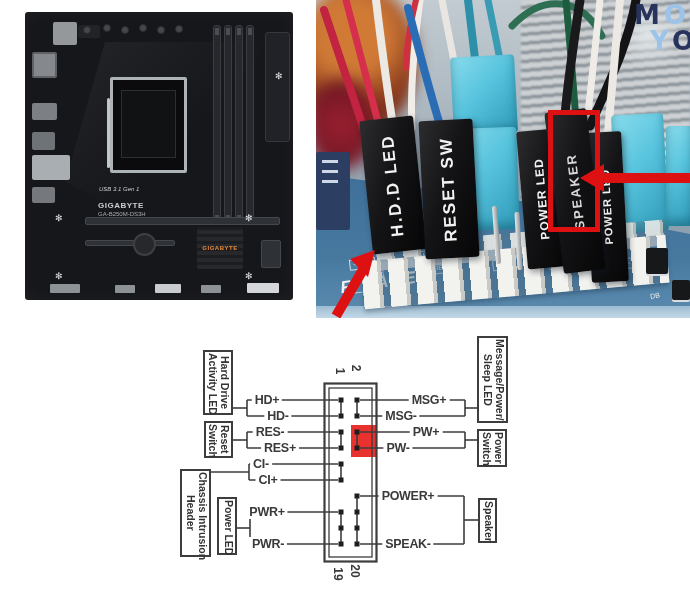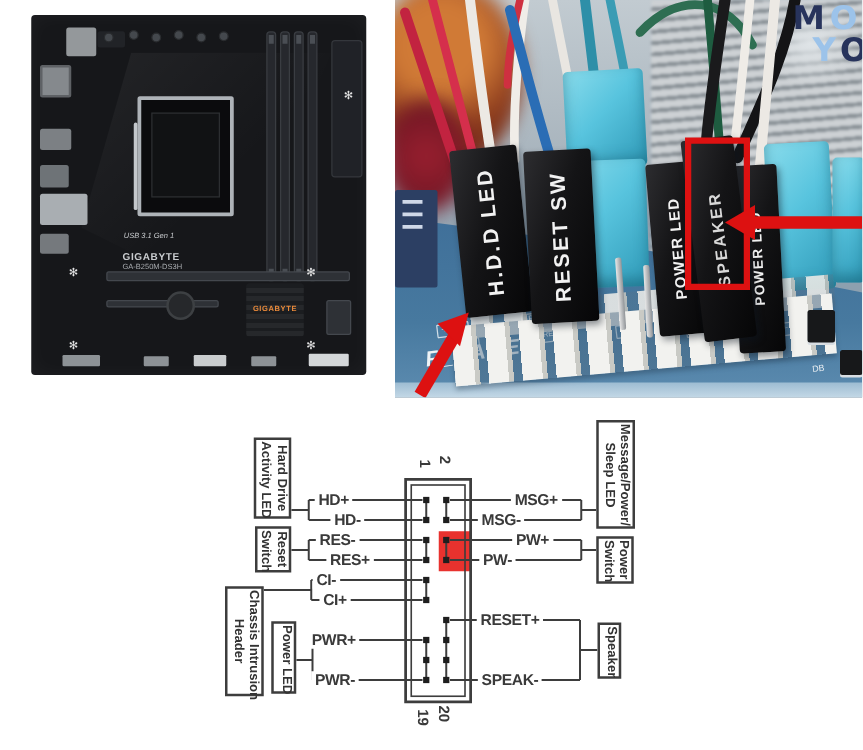--- a/index.html
+++ b/index.html
@@ -346,21 +346,21 @@
     <div class="plabel" style="left:270px;top:102px;">RES-</div>
     <div class="plabel" style="left:280px;top:118px;">RES+</div>
     <div class="plabel" style="left:261px;top:134px;">CI-</div>
     <div class="plabel" style="left:268px;top:150px;">CI+</div>
     <div class="plabel" style="left:267px;top:182px;">PWR+</div>
     <div class="plabel" style="left:268px;top:214px;">PWR-</div>
     <div class="plabel" style="left:429px;top:70px;">MSG+</div>
     <div class="plabel" style="left:401px;top:86px;">MSG-</div>
     <div class="plabel" style="left:426px;top:102px;">PW+</div>
     <div class="plabel" style="left:398px;top:118px;">PW-</div>
-    <div class="plabel" style="left:408px;top:166px;">RESET+</div>
+    <div class="plabel" style="left:408px;top:166px;">POWER+</div>
     <div class="plabel" style="left:408px;top:214px;">SPEAK-</div>
 
     
     <div class="pnum" style="left:340px;top:41px;">1</div>
     <div class="pnum" style="left:356px;top:38px;">2</div>
     <div class="pnum" style="left:338px;top:244px;">19</div>
     <div class="pnum" style="left:355px;top:241px;">20</div>
   </div>
 </div>
 

